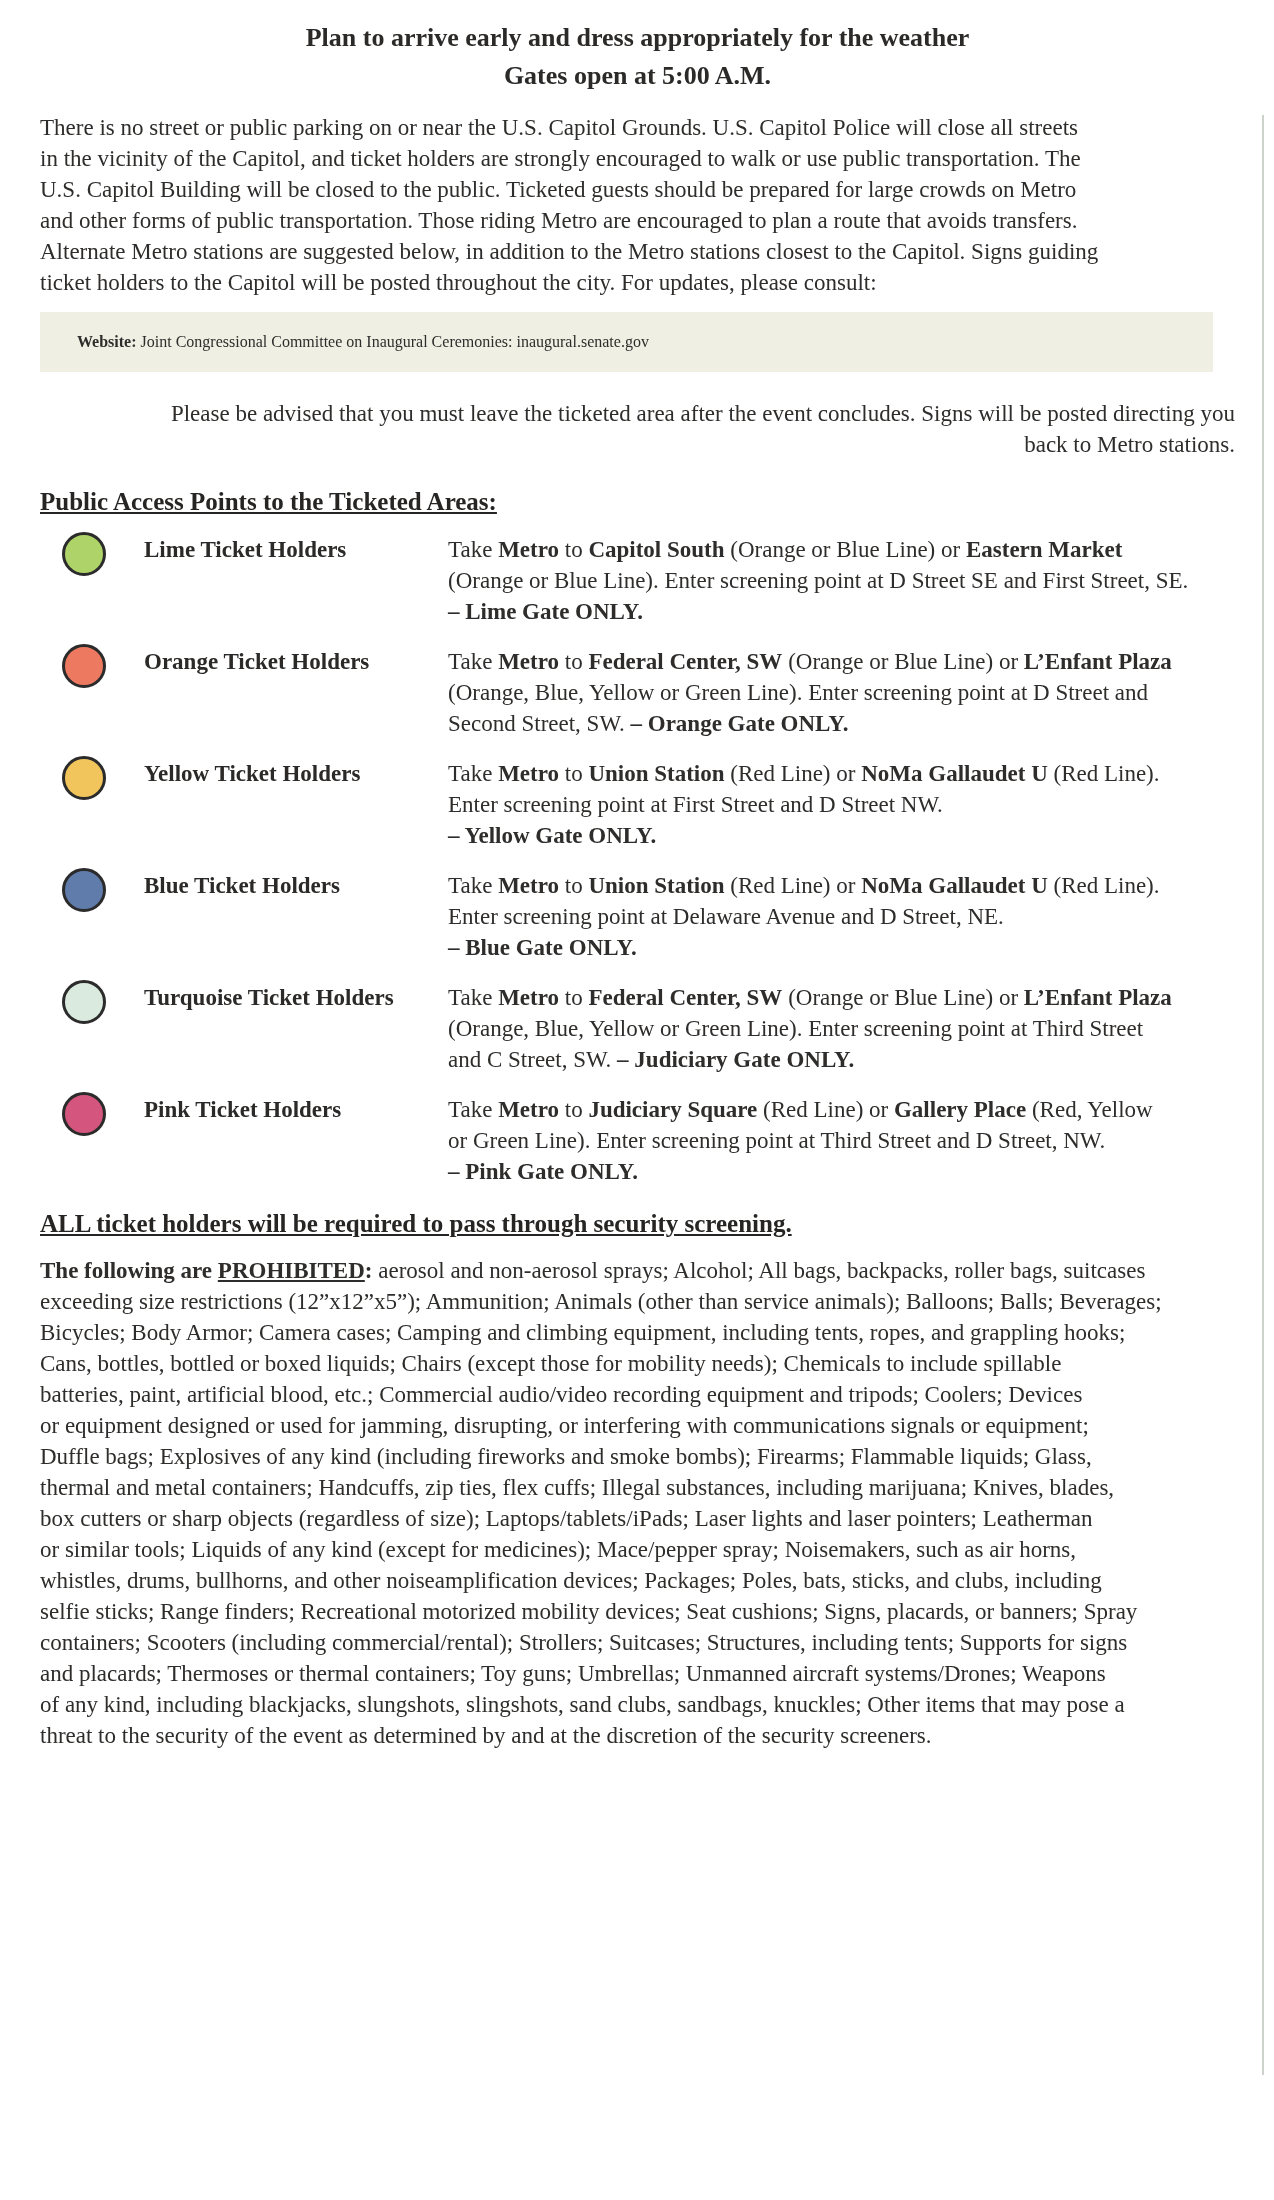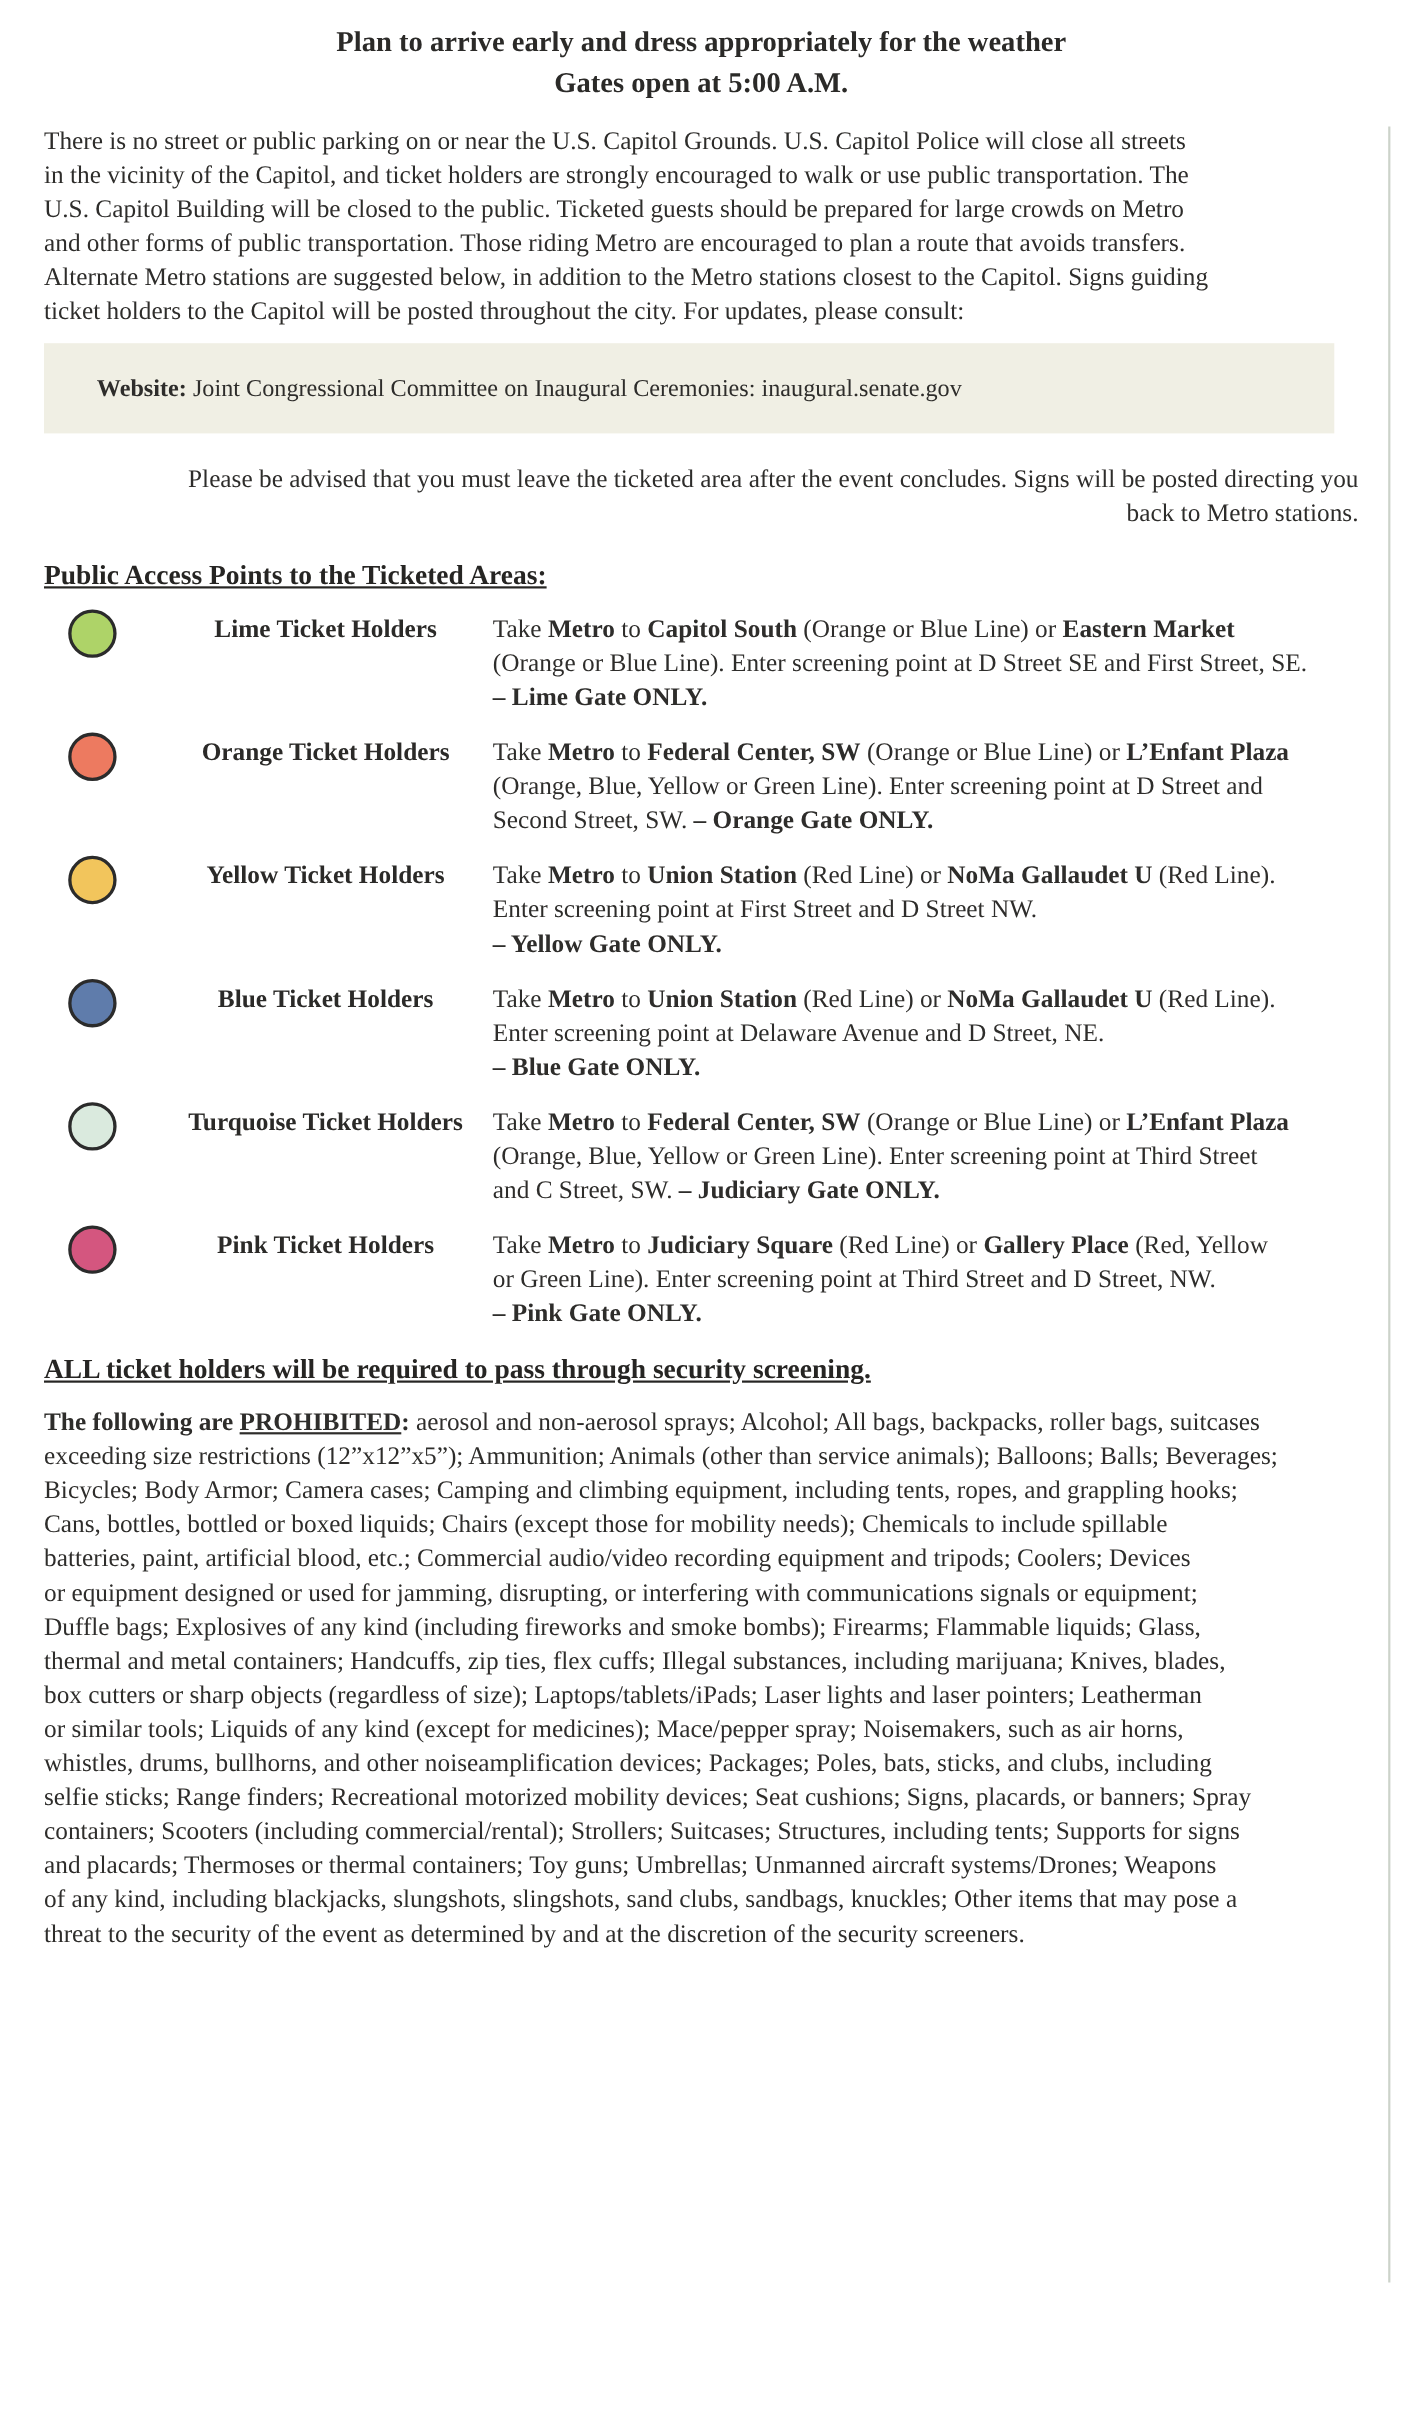--- a/index.html
+++ b/index.html
@@ -17,37 +17,37 @@
     letter-spacing:0.5px;
   }
   .subtitle{margin:22px 0 0;text-align:center;font-weight:bold;font-size:26px;line-height:32px;color:#2b2a28;}
   .subtitle.gates{margin-top:6px;}
   .body-text{font-size:23px;line-height:31px;white-space:pre-line;}
   .intro{margin:20px 0 0;}
   .infobox{
     margin:14px 0 0;width:1137px;background:#f0efe4;
     padding:13px 0 13px 36px;
   }
-  .infobox p{margin:12px;font-size:22px;line-height:32px;}
+  .infobox p{margin:1px;font-size:16px;line-height:32px;}
   .infobox p + p{margin-top:10px;}
   .advisory{margin:26px 0 0;text-align:right;}
   .section-heading{
     margin:26px 0 0;font-size:25px;line-height:32px;font-weight:bold;color:#262523;text-decoration:underline;
   }
   .security{text-decoration:underline;margin-top:21px;}
   .access-list{margin:16px 0 0;}
   .access-row{
     display:grid;grid-template-columns:104px 304px auto;
     margin-bottom:19px;align-items:start;
   }
   .dot{
     display:block;width:44px;height:44px;border-radius:50%;
     border:3px solid #2b2b2b;margin:-2px 0 0 22px;box-sizing:border-box;
   }
-  .ticket-label{font-weight:bold;font-size:23px;line-height:31px;color:#2b2a28;text-align:center;}
+  .ticket-label{font-weight:bold;font-size:23px;line-height:31px;color:#2b2a28;}
   .ticket-desc{font-size:23px;line-height:31px;white-space:pre-line;}
   .prohibited{margin:15px 0 0;}
   .edge-line{
     position:absolute;left:1262px;top:115px;width:2px;height:1960px;
     background:#ccd3ca;
   }
 </style>
 </head>
 <body>
 

